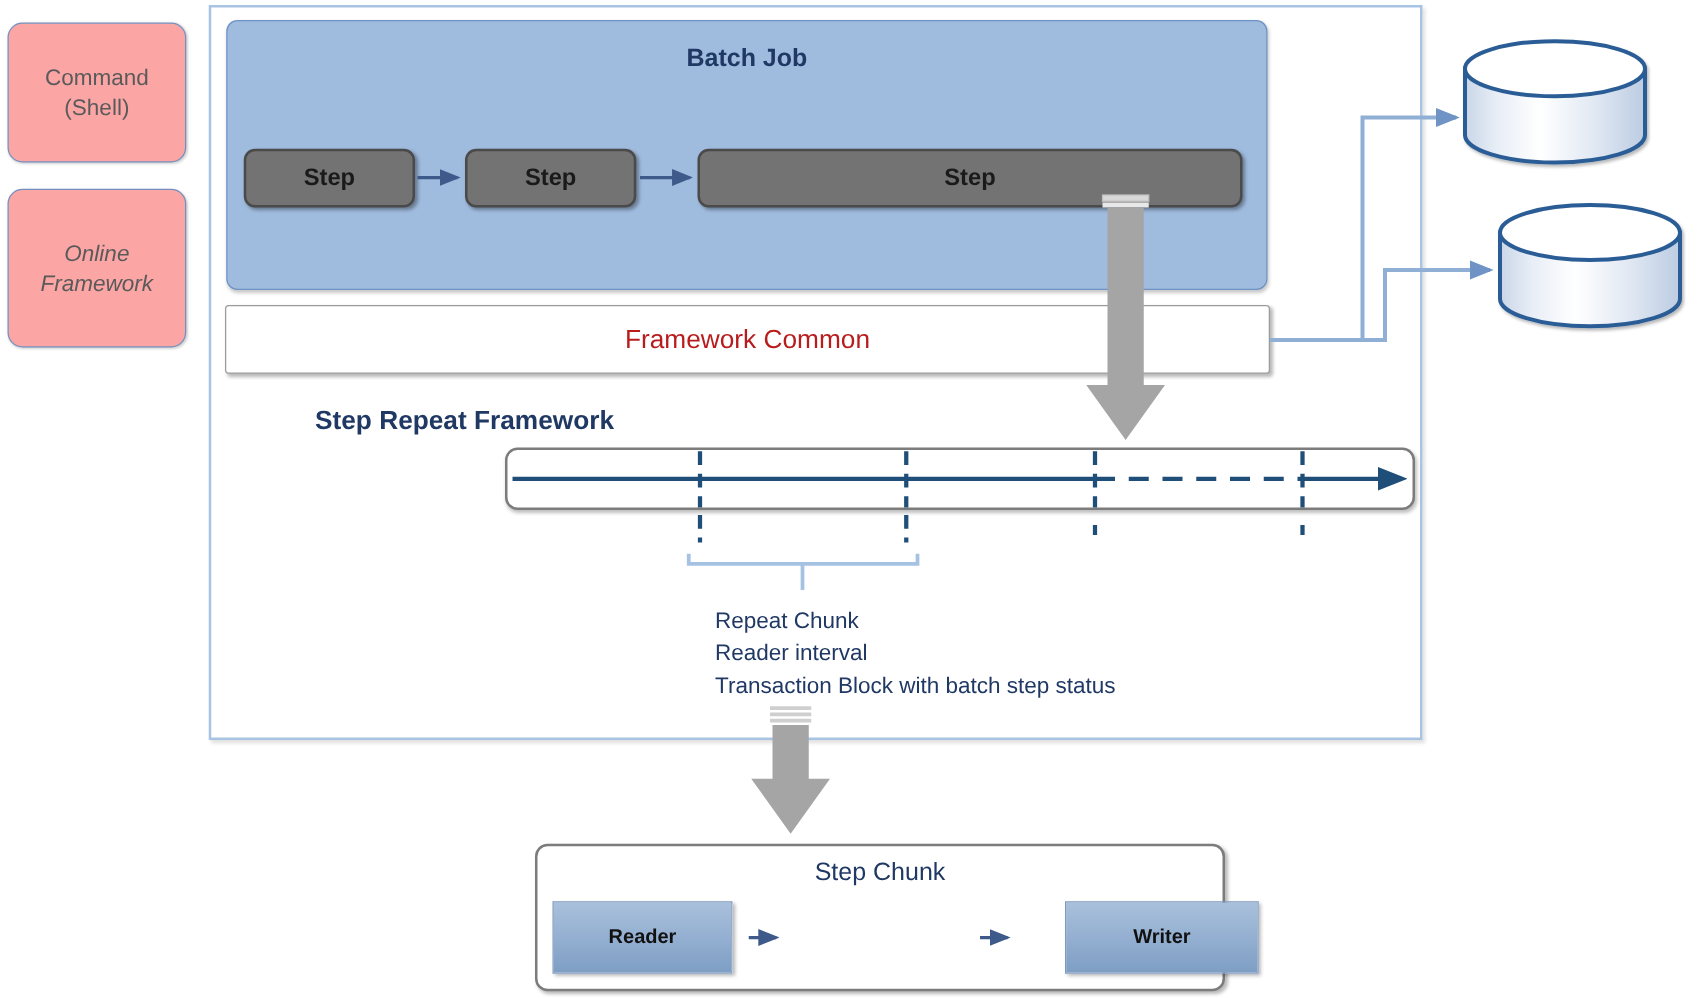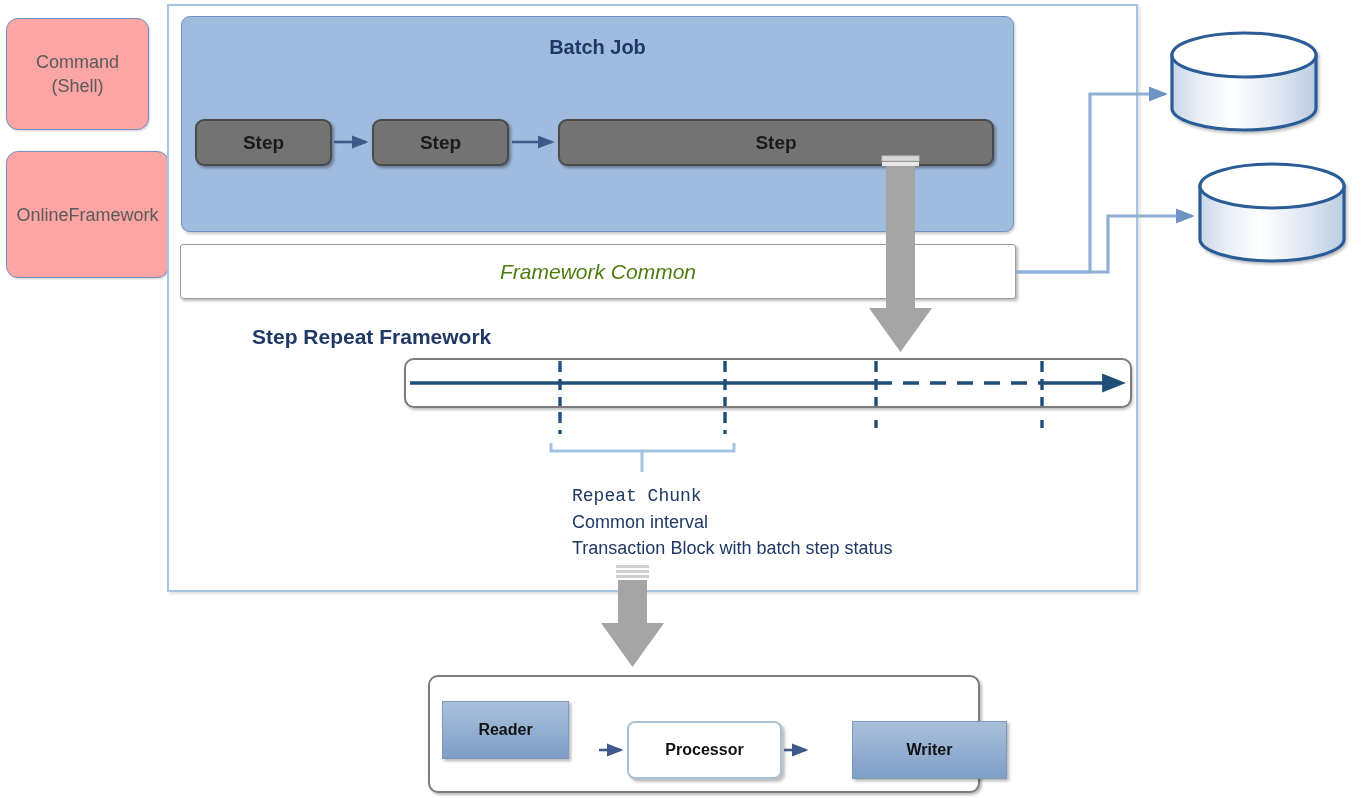--- a/index.html
+++ b/index.html
@@ -23,22 +23,22 @@
   
   .batchjob{background:#9FBBDE;border:1px solid #6E93C4;border-radius:9px;
             box-shadow:1px 2px 3px rgba(0,0,0,.22);}
   .batchjob-title{color:#1F3864;font-size:20px;font-weight:bold;text-align:center;}
 
   .stepbox{background:#737373;border:2px solid #4A4A4A;border-radius:9px;
            color:#1a1a1a;font-size:19px;font-weight:bold;
            box-shadow:2px 2px 3px rgba(0,0,0,.35);}
 
   .fwcommon{background:#ffffff;border:1px solid #9C9C9C;border-radius:3px;
-            color:#4d7c0f;font-size:21px;
-            box-shadow:2px 2px 3px rgba(0,0,0,.28);font-style:italic;}
+            color:#b91c1c;font-size:21px;
+            box-shadow:2px 2px 3px rgba(0,0,0,.28);}
 
   
   .srt-label{color:#1F3864;font-size:21px;font-weight:bold;}
   .timeline-box{background:#ffffff;border:2px solid #7C7C7C;border-radius:10px;
                 box-shadow:1px 2px 3px rgba(0,0,0,.25);}
   .note{color:#1F3864;font-size:18px;line-height:26px;white-space:nowrap;}
 
   
   .chunkbox{background:#ffffff;border:2px solid #7C7C7C;border-radius:10px;
             box-shadow:2px 2px 3px rgba(0,0,0,.28);}
@@ -56,21 +56,21 @@
 </head>
 <body>
 
 <div id="stage">
 
   <div class="abs sidebox ctr" style="left:6px;top:18px;width:143px;height:112px;flex-direction:column;">
     <span>Command</span>
     <span>(Shell)</span>
   </div>
 
-  <div class="abs sidebox ctr" style="left:6px;top:151px;width:163px;height:127px;flex-direction:row;">
+  <div class="abs sidebox ctr" style="left:6px;top:151px;width:143px;height:127px;flex-direction:column;font-style:italic;">
     <span>Online</span>
     <span>Framework</span>
   </div>
 
   <div class="abs outerframe" style="left:167px;top:4px;width:971px;height:588px;"></div>
 
   <div class="abs batchjob" style="left:181px;top:16px;width:833px;height:216px;"></div>
 
   <div class="abs ctr batchjob-title" style="left:181px;top:33px;width:833px;height:28px;">
     <span>Batch Job</span>
@@ -89,38 +89,38 @@
   <div class="abs fwcommon ctr" style="left:180px;top:244px;width:836px;height:55px;">
     <span>Framework Common</span>
   </div>
 
   <div class="abs srt-label" style="left:252px;top:325px;">
     <span>Step Repeat Framework</span>
   </div>
 
   <div class="abs timeline-box" style="left:404px;top:358px;width:728px;height:50px;"></div>
 
-  <div class="abs note" style="left:572px;top:483px;font-family:Liberation Mono, monospace;">
+  <div class="abs note" style="left:572px;top:483px;">
     <span>Repeat Chunk</span>
   </div>
   <div class="abs note" style="left:572px;top:509px;">
-    <span>Common interval</span>
+    <span>Reader interval</span>
   </div>
   <div class="abs note" style="left:572px;top:535px;text-align:right;">
     <span>Transaction Block with batch step status</span>
   </div>
 
   <div class="abs chunkbox" style="left:428px;top:675px;width:552px;height:118px;"></div>
 
-
-  <div class="abs rwbox ctr" style="left:442px;top:701px;width:127px;height:58px;">
+  <div class="abs ctr chunk-title" style="left:428px;top:684px;width:552px;height:28px;">
+    <span>Step Chunk</span>
+  </div>
+
+  <div class="abs rwbox ctr" style="left:442px;top:721px;width:144px;height:58px;">
     <span>Reader</span>
-  </div>
-  <div class="abs procbox ctr" style="left:627px;top:721px;width:155px;height:58px;">
-    <span>Processor</span>
   </div>
   <div class="abs rwbox ctr" style="left:852px;top:721px;width:155px;height:58px;">
     <span>Writer</span>
   </div>
 
   <div class="dbtext" style="left:1174px;top:66px;">
     <span>Job Exec Info</span>
   </div>
   <div class="dbtext" style="left:1203px;top:197px;">
     <span>Step Exec Info</span>

